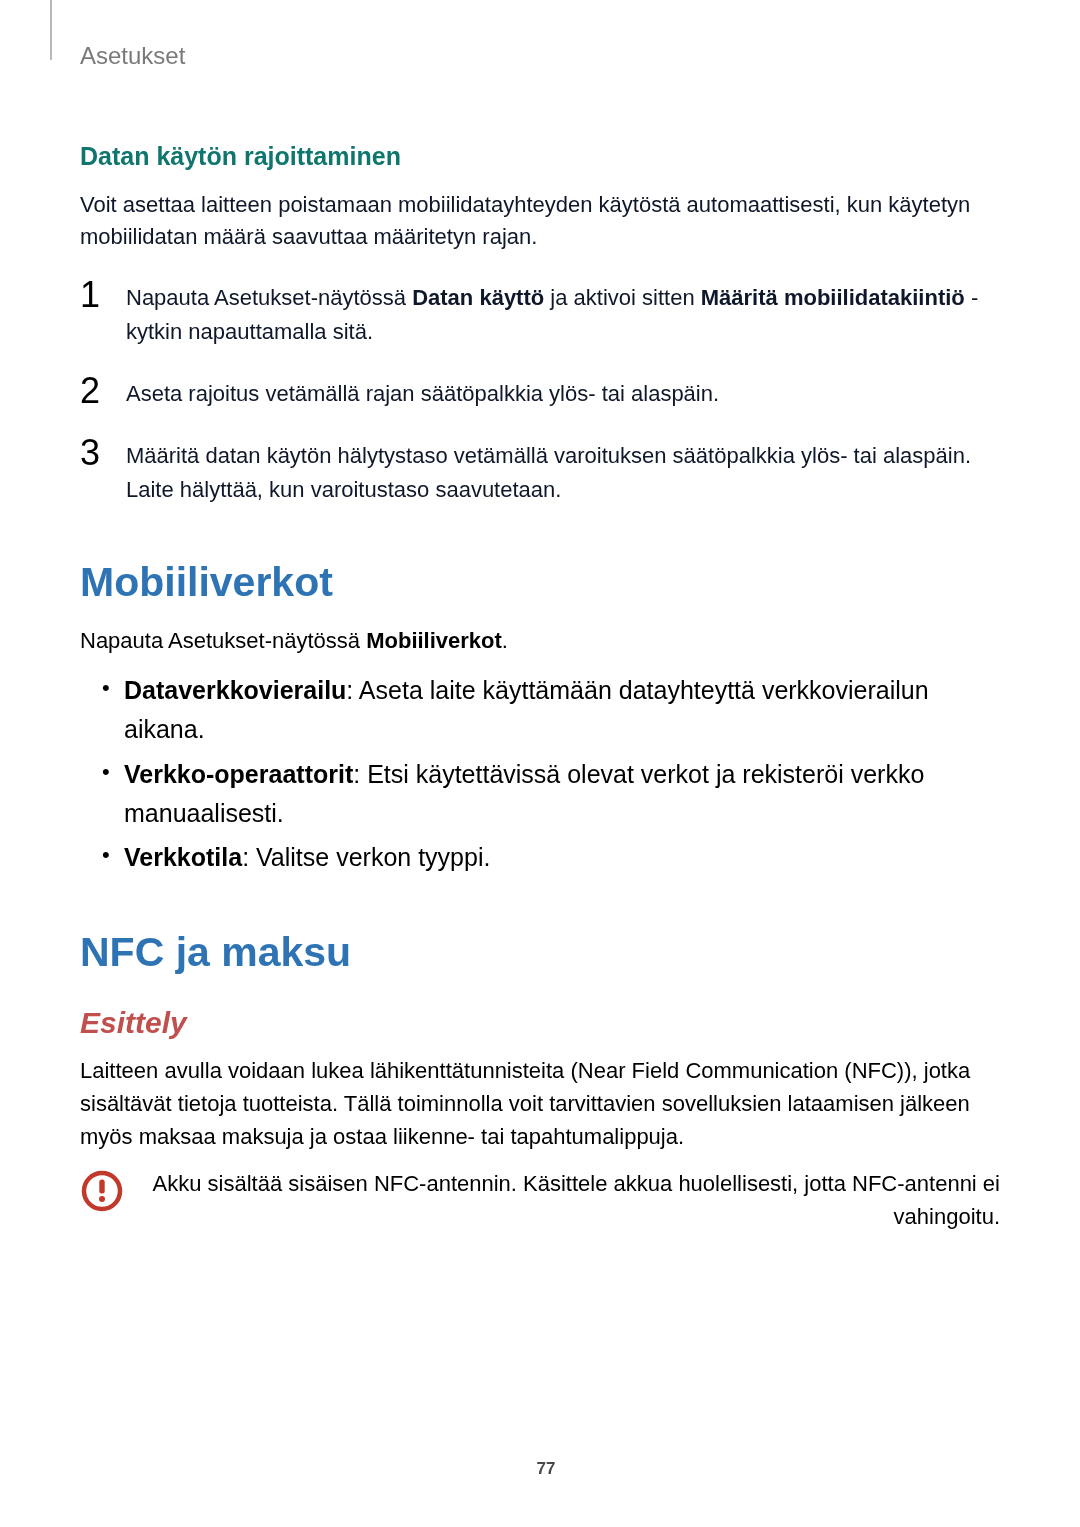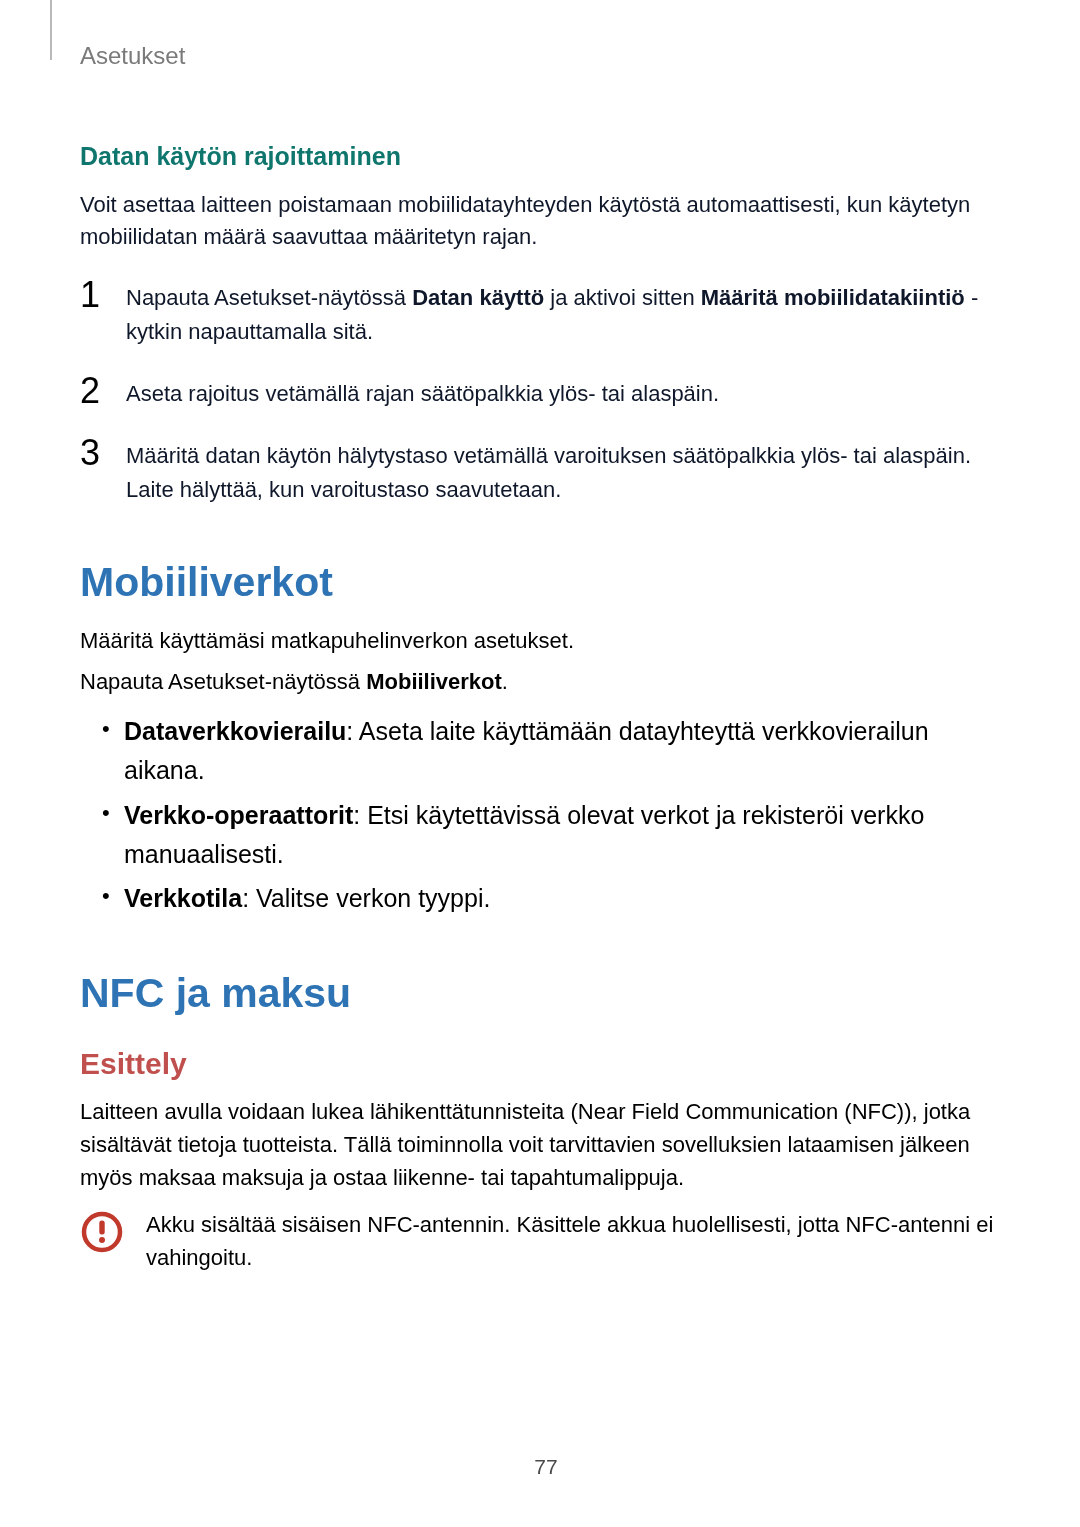--- a/index.html
+++ b/index.html
@@ -75,20 +75,21 @@
     font-size: 41px;
     font-weight: 700;
     color: #2e74b5;
     margin: 52px 0 18px 0;
   }
   .h2 {
     font-size: 30px;
     font-weight: 700;
     color: #c0504d;
     margin: 30px 0 14px 0;
+    font-style: italic;
   }
   .p {
     font-size: 22px;
     line-height: 1.5;
     margin-bottom: 8px;
   }
   .ul {
     list-style: none;
     margin: 14px 0 18px 0;
   }
@@ -106,38 +107,40 @@
     top: 0;
     font-size: 22px;
     color: #000;
   }
   .bold { font-weight: 700; }
   .callout {
     display: flex;
     align-items: flex-start;
     gap: 22px;
     margin-top: 14px;
+    text-align: right;
   }
   .callout-icon {
     flex-shrink: 0;
     width: 44px;
     height: 44px;
     margin-top: 2px;
   }
   .callout-text {
     font-size: 22px;
     line-height: 1.5;
   }
   .page-number {
     position: absolute;
     bottom: 48px;
     left: 12px; right: 0;
     text-align: center;
-    font-size: 21px;
+    font-size: 17px;
     color: #4a4a4a;
+    font-weight: bold;
   }
 </style>
 </head>
 <body>
 
 <div class="page">
   <div class="side-rule"></div>
 
   <div class="header-crumb">Asetukset</div>
 
@@ -158,21 +161,20 @@
     <li class="ol-item">
       <div class="ol-num">3</div>
       <div class="ol-text">
         <span>Määritä datan käytön hälytystaso vetämällä varoituksen säätöpalkkia ylös- tai alaspäin.</span>
         <span class="sub">Laite hälyttää, kun varoitustaso saavutetaan.</span>
       </div>
     </li>
   </ol>
 
   <div class="h1">Mobiiliverkot</div>
-  <div class="p">Määritä käyttämäsi matkapuhelinverkon asetukset.</div>
   <div class="p">
     <span>Napauta Asetukset-näytössä </span><span class="bold">Mobiiliverkot</span><span>.</span>
   </div>
 
   <ul class="ul">
     <li class="ul-item">
       <span class="bold">Dataverkkovierailu</span><span>: Aseta laite käyttämään datayhteyttä verkkovierailun aikana.</span>
     </li>
     <li class="ul-item">
       <span class="bold">Verkko-operaattorit</span><span>: Etsi käytettävissä olevat verkot ja rekisteröi verkko manuaalisesti.</span>

